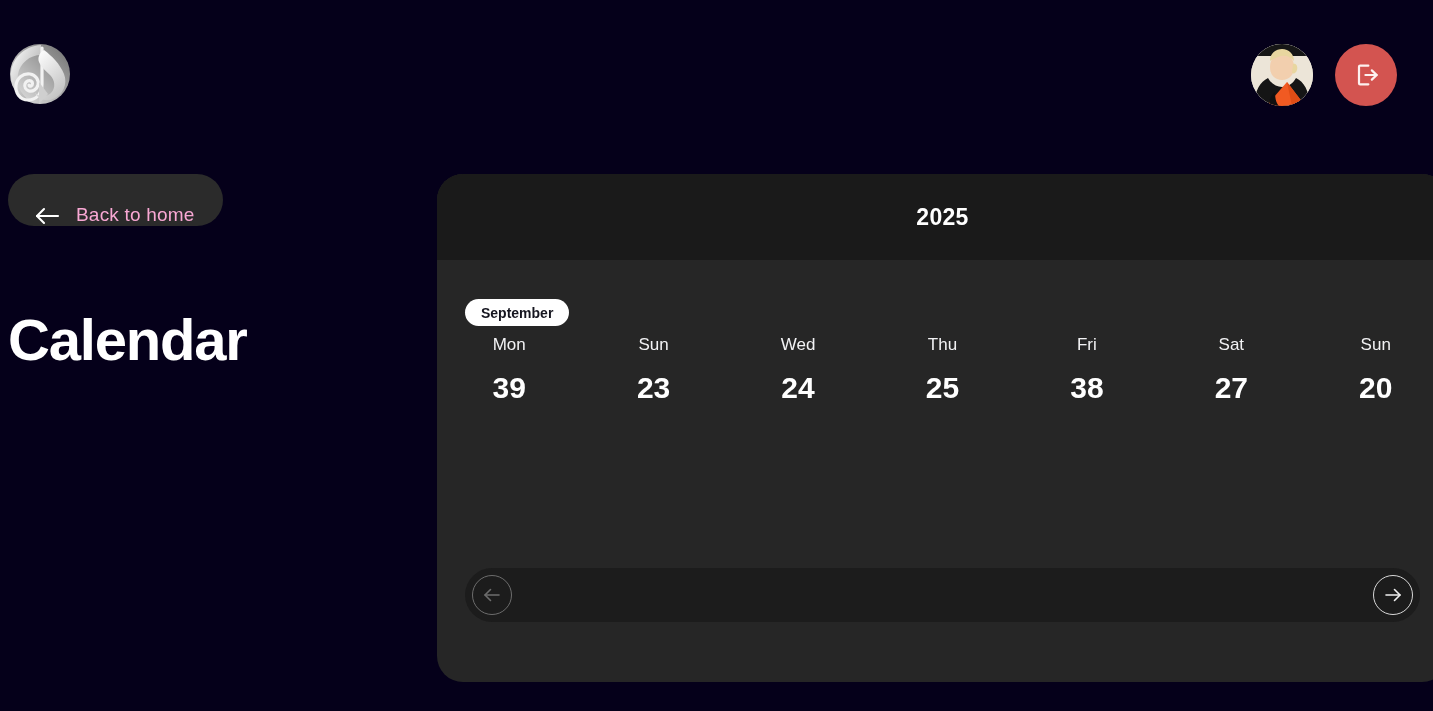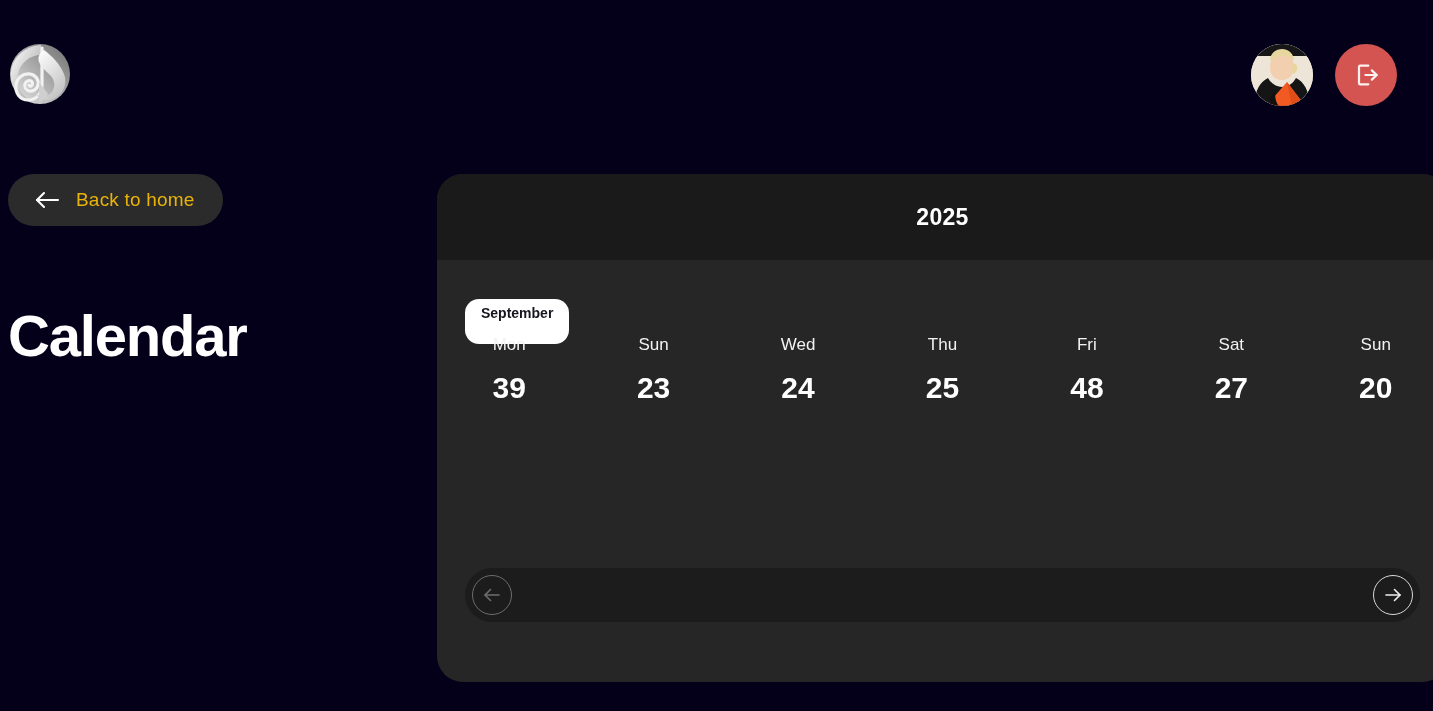--- a/index.html
+++ b/index.html
@@ -71,28 +71,28 @@
   
   .left-col {
     position: absolute;
     left: 0;
     top: 174px;
     width: 437px;
   }
 
   .back-home {
     display: inline-flex;
-    align-items: center;
+    align-items: flex-end;
     gap: 16px;
     height: 52px;
     padding: 0 28px 0 26px;
     border-radius: 26px;
     background: #2b2b2b;
     border: none;
-    color: #eab308;
+    color: #f9a8d4;
     font-size: 19px;
     font-family: "Liberation Sans", sans-serif;
     cursor: pointer;
     margin-left: 8px;
   }
   .back-home .label { letter-spacing: .2px; }
 
   .page-title {
     margin-top: 81px;
     margin-left: 8px;
@@ -140,21 +140,21 @@
 
   .month-badge {
     position: absolute;
     left: 28px;
     top: 39px;
     background: #ffffff;
     color: #15151f;
     font-size: 14px;
     font-weight: bold;
     border-radius: 14px;
-    padding: 7px 16px 24px;
+    padding: 7px 16px 6px;
     line-height: 1;
   }
 
   .days-row {
     position: absolute;
     left: 0;
     top: 166px;
     width: 100%;
     display: flex;
     transform: translateY(-90px);
@@ -305,21 +305,21 @@
         <div class="day-num">24</div>
       </div>
 
       <div class="day-cell">
         <div class="day-name">Thu</div>
         <div class="day-num">25</div>
       </div>
 
       <div class="day-cell">
         <div class="day-name">Fri</div>
-        <div class="day-num">48</div>
+        <div class="day-num">38</div>
       </div>
 
       <div class="day-cell">
         <div class="day-name">Sat</div>
         <div class="day-num">27</div>
       </div>
 
       <div class="day-cell">
         <div class="day-name">Sun</div>
         <div class="day-num">20</div>

